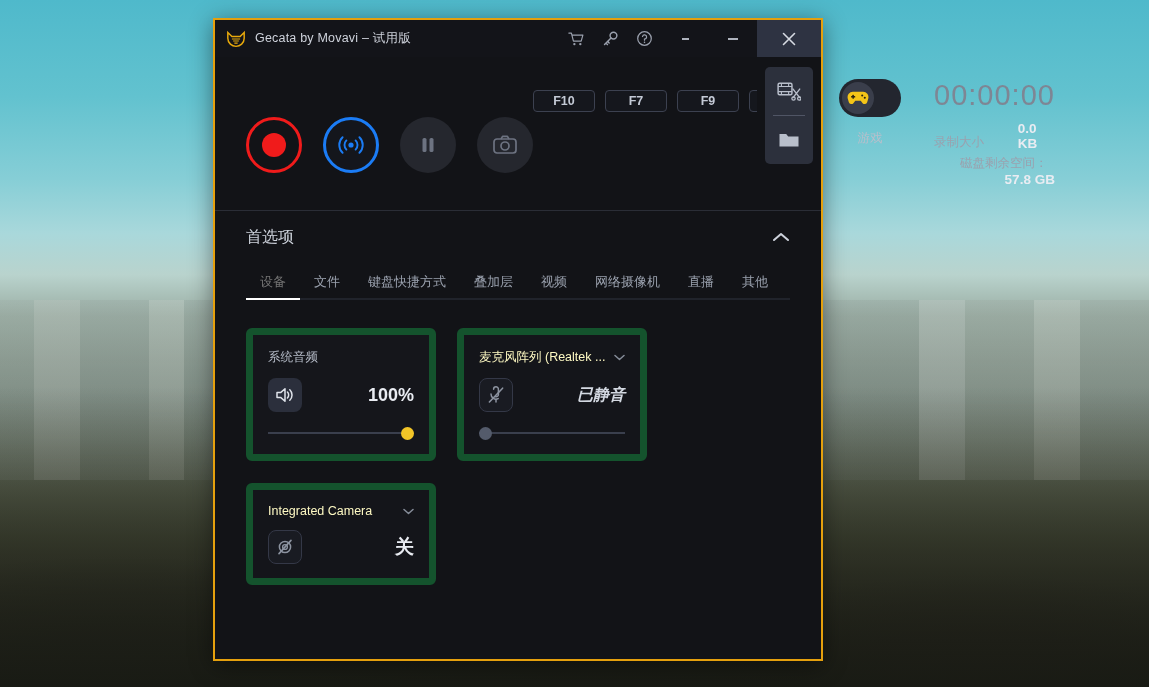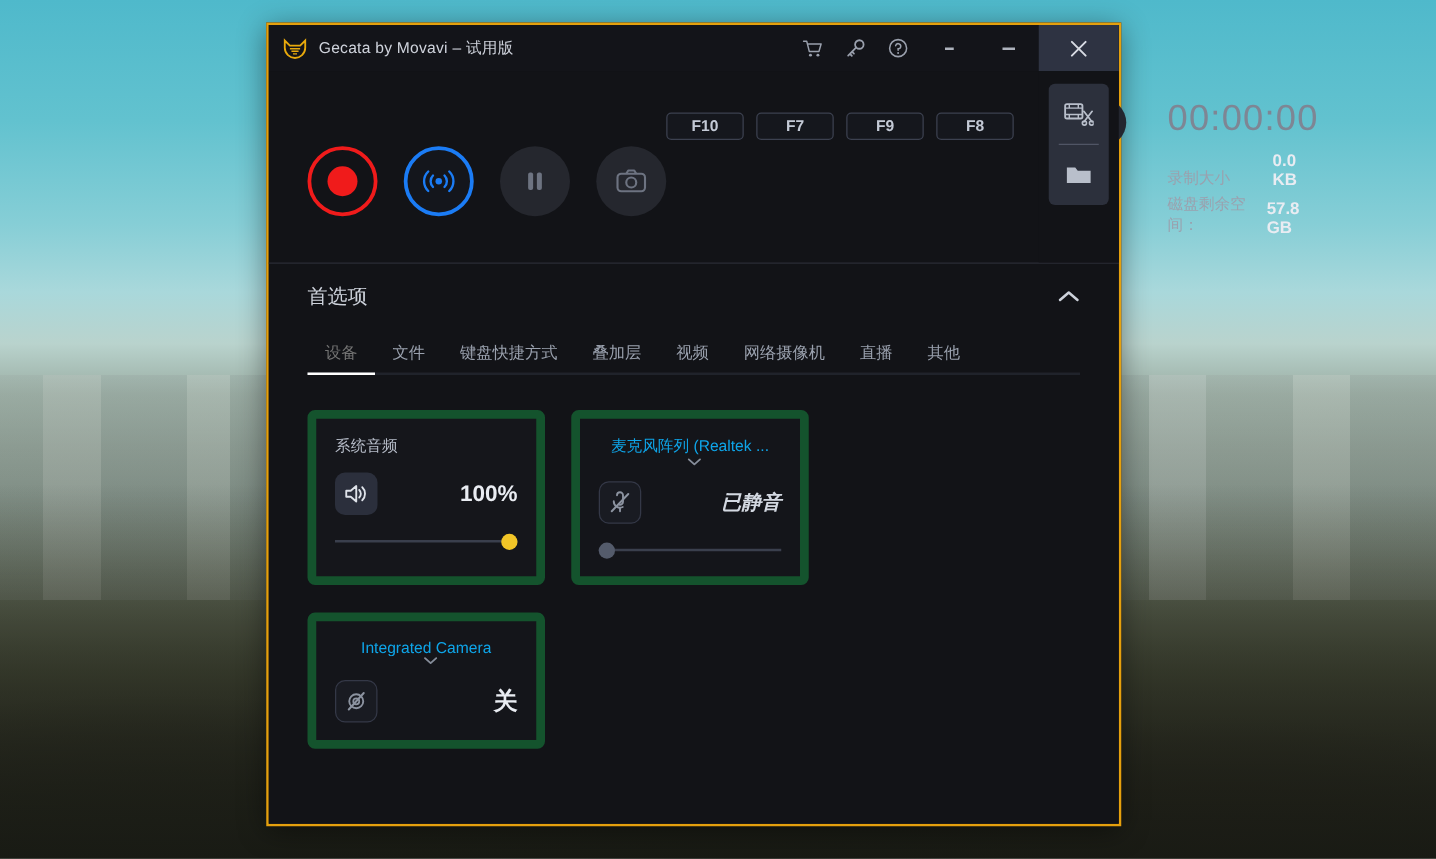--- a/index.html
+++ b/index.html
@@ -63,21 +63,21 @@
     left: 0; right: 0; bottom: 0; height: 300px;
     background: linear-gradient(to bottom, rgba(30,34,24,0) 0%, rgba(28,30,22,0.55) 55%, rgba(22,24,18,0.85) 100%);
     pointer-events: none;
   }
 
   
   #app-window {
     position: absolute;
     left: 213px;
     top: 18px;
-    width: 684px;
+    width: 610px;
     height: 643px;
     border: 2px solid #e5a00d;
     background: #121317;
     display: flex;
     flex-direction: column;
     z-index: 5;
     box-shadow: 0 4px 22px rgba(0,0,0,0.45);
   }
 
   
@@ -207,21 +207,21 @@
     font-family: "Liberation Sans", sans-serif;
   }
   .stat-line {
     margin-top: 11px;
     display: flex;
     align-items: flex-end;
     font-size: 12.5px;
   }
   .stat-label { color: #9aa1ae; width: 95px; }
   .stat-value { color: #e9ecf2; font-weight: bold; font-size: 13.5px; }
-  .stat-line.second { margin-top: 4px; }
+  .stat-line.second { margin-top: 4px; flex-direction: column; }
 
   .side-rail {
     position: absolute;
     right: 0;
     top: 0;
     width: 64px;
     height: 100%;
     background: #121317;
     display: flex;
     align-items: flex-start;
@@ -307,21 +307,21 @@
     padding: 14px 15px 14px 15px;
   }
   .card.dim { background: #14151a; }
   .card-title {
     font-size: 12.5px;
     color: #b6bcc8;
     margin-bottom: 12px;
     display: flex;
     align-items: center;
   }
-  .card-title.muted-t { color: #0ea5e9; flex-direction: column; }
+  .card-title.muted-t { color: #fef9c3; }
   .card-title .ttext { flex: 1; white-space: nowrap; overflow: hidden; text-overflow: ellipsis; }
   .card-title .chev { margin-left: 6px; display: flex; color: #868d9a; }
   .card-row {
     display: flex;
     align-items: center;
     justify-content: space-between;
   }
   .icon-box {
     width: 34px; height: 34px;
     border-radius: 8px;

